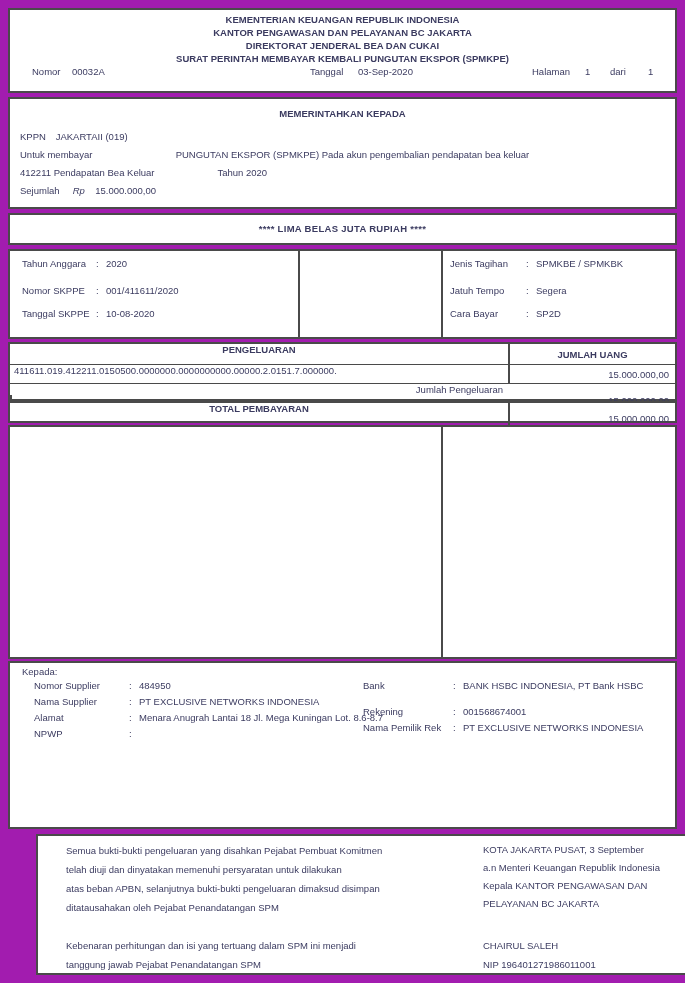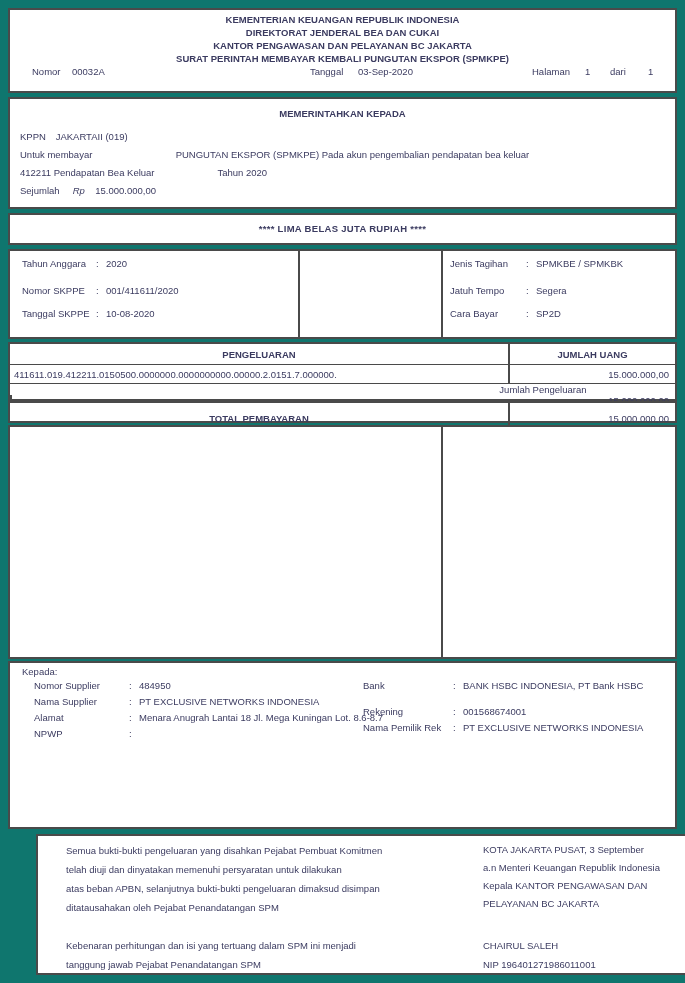--- a/index.html
+++ b/index.html
@@ -1,16 +1,16 @@
 <!DOCTYPE html>
 <html><head>
 <meta charset="utf-8">
 <style>
   html,body{margin:0;padding:0;background:#ffffff;}
-  .page{position:relative;width:685px;height:983px;background:#0f766e;
+  .page{position:relative;width:685px;height:983px;background:#a21caf;
         font-family:"Liberation Sans",sans-serif;font-size:9.5px;color:#3b3b60;
         overflow:hidden;}
   .box{position:absolute;left:8px;width:669px;border:2px solid #4a4a4a;
        background:#fff;box-sizing:border-box;}
   .b-header{top:8px;height:85px;}
   .b-memerintahkan{top:97px;height:112px;}
   .b-terbilang{top:213px;height:32px;}
   .b-detail{top:249px;height:90px;}
   .b-table{top:342px;height:59px;}
   .b-total{top:401px;height:22px;}
@@ -43,21 +43,21 @@
 
   .lrow{position:absolute;white-space:nowrap;}
   .lbl{display:inline-block;}
   .colon{display:inline-block;width:10px;text-align:left;}
   .d-left .lbl{width:74px;}
   .d-left{left:12px;}
   .d-right{left:440px;}
   .d-right .lbl{width:76px;}
   .dr1{top:7px;} .dr2{top:34px;} .dr3{top:57px;}
 
-  .trow{display:flex;align-items:center;}
+  .trow{display:flex;}
   .c1{width:498px;box-sizing:border-box;}
   .c2{flex:1;border-left:2px solid #4a4a4a;align-self:stretch;display:flex;
       align-items:center;justify-content:flex-end;padding-right:6px;box-sizing:border-box;}
   .t-head{height:20px;border-bottom:1px solid #4a4a4a;}
   .t-head .c1,.t-head .c2{font-weight:700;}
   .t-head .c1{text-align:center;}
   .t-head .c2{justify-content:center;padding-right:0;}
   .t-code{height:18px;border-bottom:1px solid #4a4a4a;}
   .t-code .c1{padding-left:4px;}
   .t-jumlah{height:17px;flex-direction:column;}
@@ -77,22 +77,22 @@
   .sr1{top:5px;} .sr2{top:100px;line-height:19px;}
 </style>
 </head>
 <body>
 
 <div class="page">
 
   <section class="box b-header">
     <div class="hdr-lines">
       <div>KEMENTERIAN KEUANGAN REPUBLIK INDONESIA</div>
+      <div>KANTOR PENGAWASAN DAN PELAYANAN BC JAKARTA</div>
       <div>DIREKTORAT JENDERAL BEA DAN CUKAI</div>
-      <div>KANTOR PENGAWASAN DAN PELAYANAN BC JAKARTA</div>
       <div>SURAT PERINTAH MEMBAYAR KEMBALI PUNGUTAN EKSPOR (SPMKPE)</div>
     </div>
     <div class="meta-row">
       <span class="m-nomor-l">Nomor</span>
       <span class="m-nomor-v">00032A</span>
       <span class="m-tgl-l">Tanggal</span>
       <span class="m-tgl-v">03-Sep-2020</span>
       <span class="m-hal-l">Halaman</span>
       <span class="m-hal-v">1</span>
       <span class="m-dari-l">dari</span>

